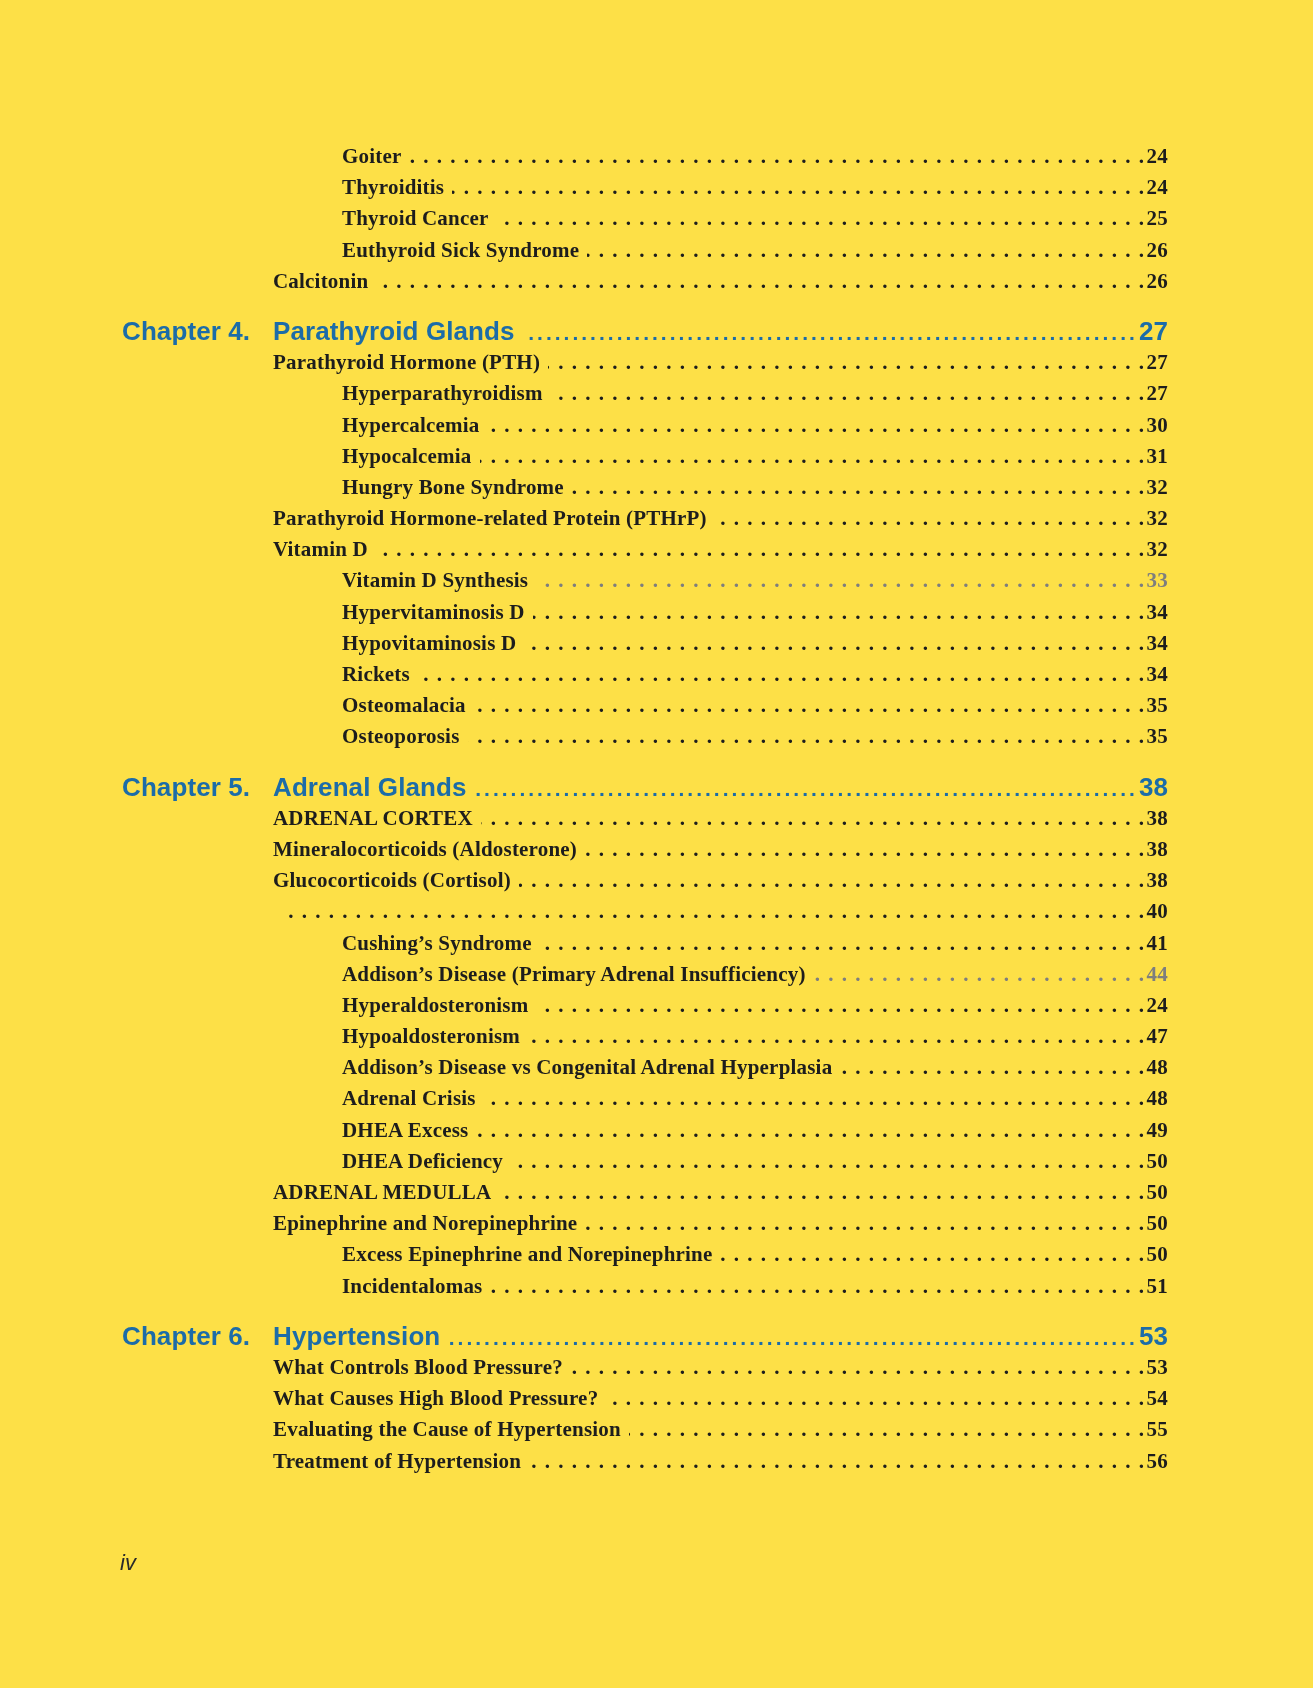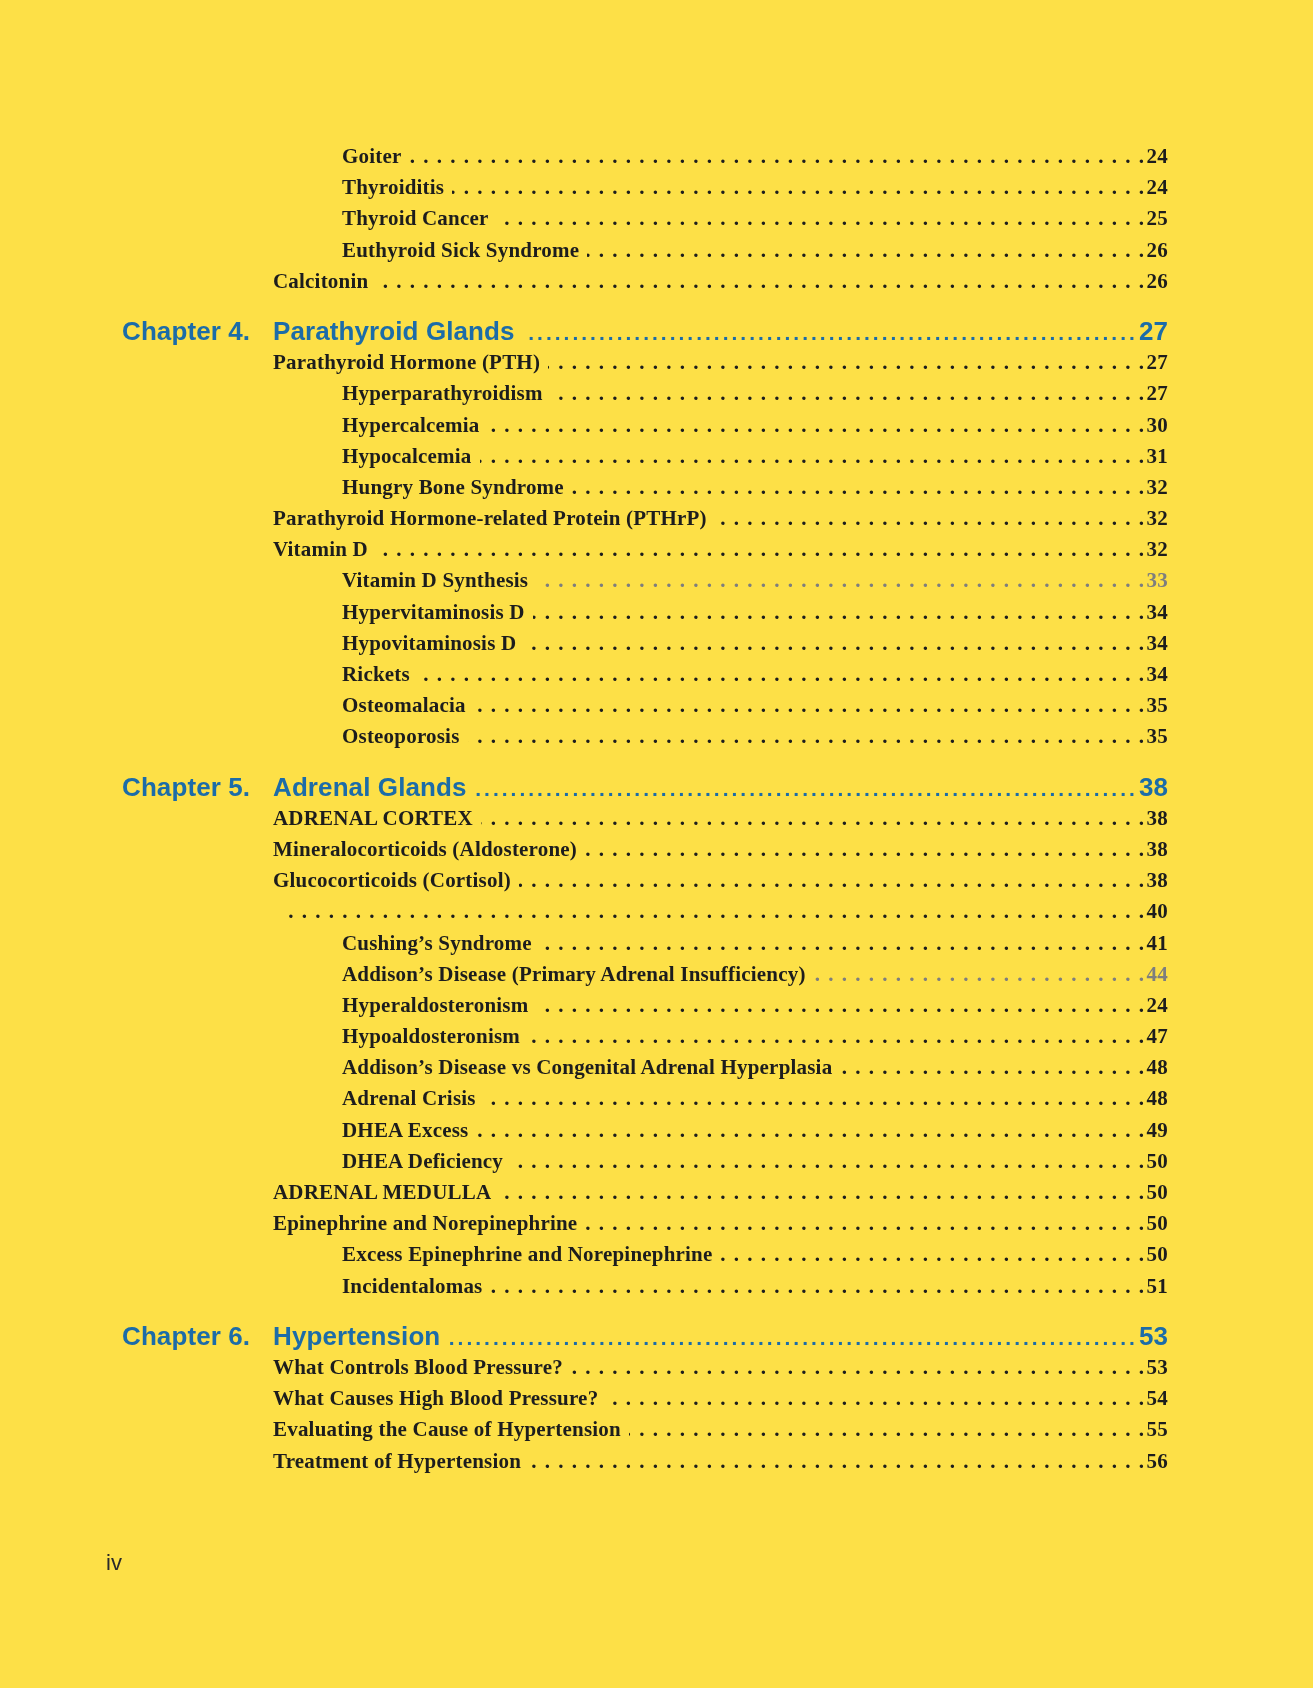--- a/index.html
+++ b/index.html
@@ -73,24 +73,25 @@
     font-size: 21px;
   }
   .ch-dots::after {
     content: "..........................................................................................................................................................................";
     letter-spacing: 3px;
   }
   .ch-page { flex: 0 0 auto; }
   
   .folio {
     position: absolute;
-    left: 106px;
+    left: 120px;
     top: 1548px;
     line-height: 30px;
     font-family: "Liberation Sans", sans-serif;
+    font-style: italic;
     font-size: 22px;
     color: #2a2a2a;
   }
 </style>
 </head>
 <body>
 
 <div class="page">
   <main class="toc">
       <section>

